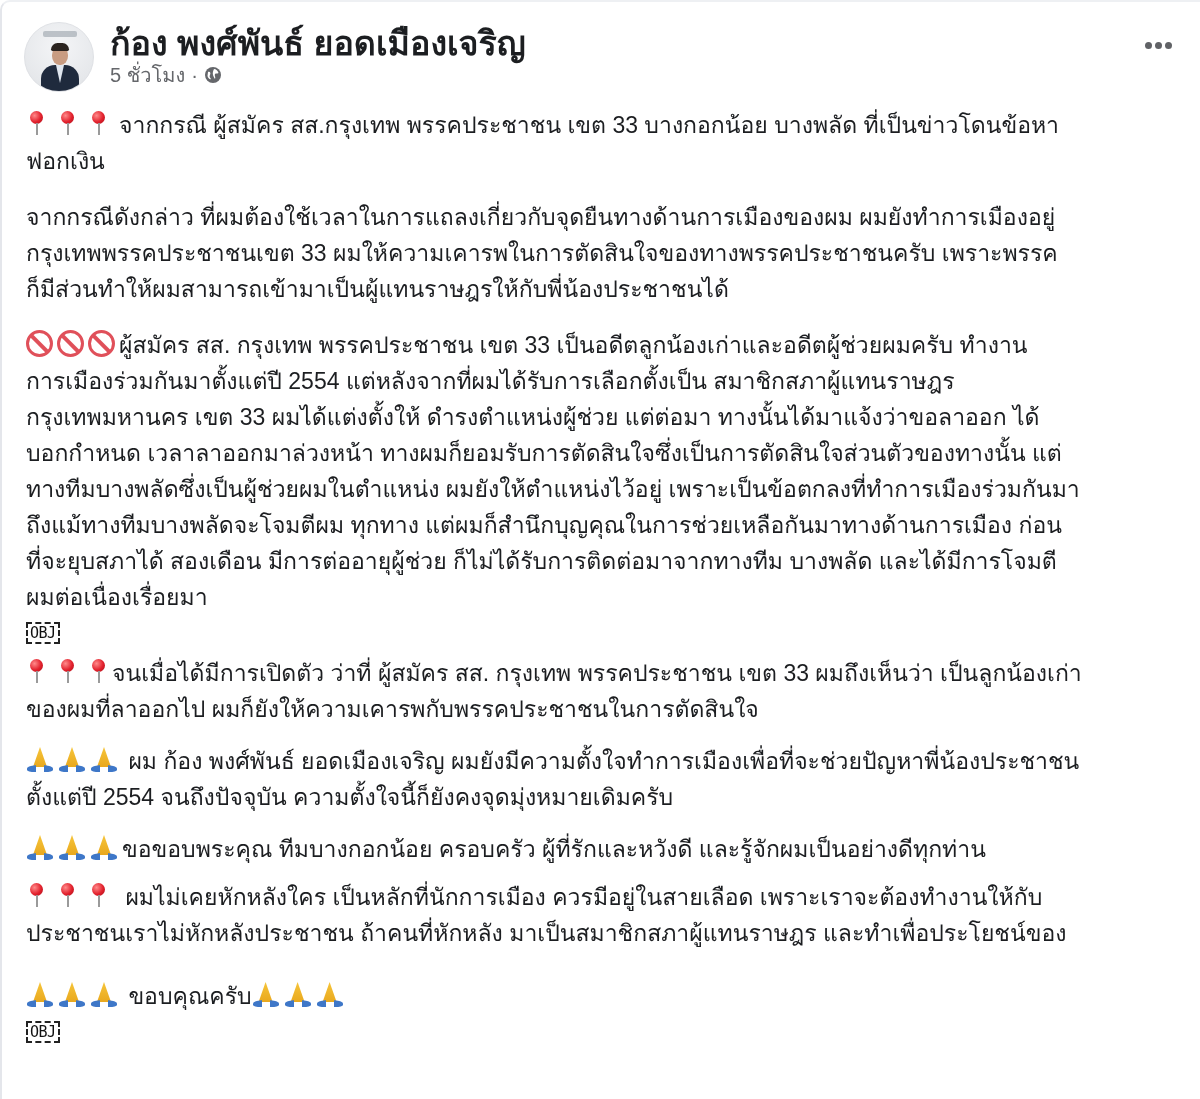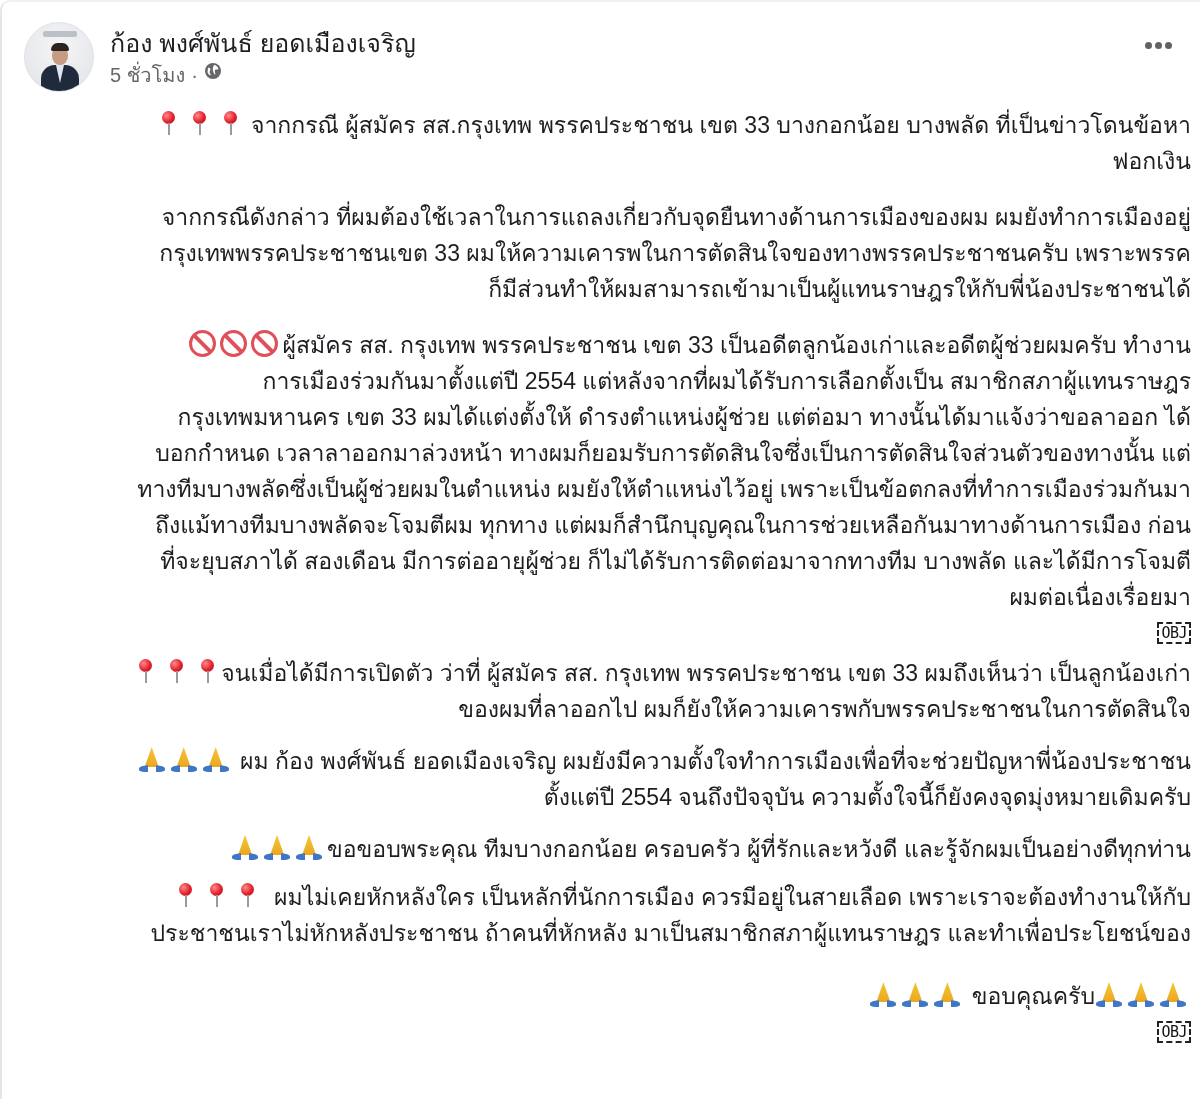--- a/index.html
+++ b/index.html
@@ -74,28 +74,28 @@
     position: absolute;
     left: 31px; top: 42px;
     width: 8px; height: 18px;
     background: #dfe6ef;
     clip-path: polygon(0 0, 100% 0, 50% 100%);
   }
   .meta {
     margin-left: 16px;
   }
   .author {
-    font-size: 25px;
-    font-weight: normal;
+    font-size: 34px;
+    font-weight: bold;
     color: #1c1e21;
     line-height: 32px;
   }
   .sub {
     display: flex;
-    align-items: flex-start;
+    align-items: center;
     margin-top: 3px;
     font-size: 20px;
     color: #65676b;
     line-height: 26px;
   }
   .dot-sep { margin: 0 6px; }
   .globe {
     width: 18px; height: 18px;
     display: inline-block;
   }
@@ -119,21 +119,21 @@
     top: 105px;
     width: 1165px;
     font-size: 23px;
     line-height: 36px;
     color: #1c1e21;
   }
   .para {
     margin: 0 0 10px 0;
     white-space: normal;
   }
-  .line { display: block; white-space: nowrap; text-align: right; }
+  .line { display: block; white-space: nowrap; }
   .pin {
     display: inline-block;
     width: 22px;
     height: 28px;
     position: relative;
     vertical-align: -4px;
     margin-right: 9px;
   }
   .pin::before {
     content: "";

